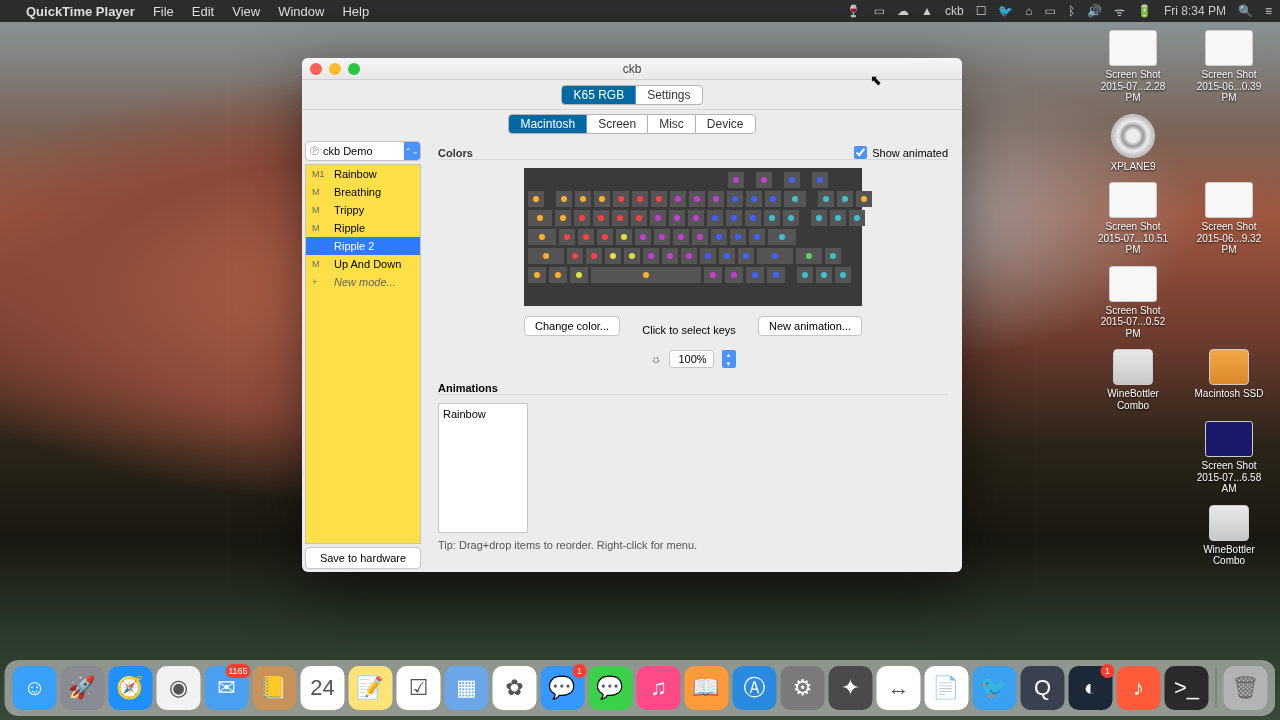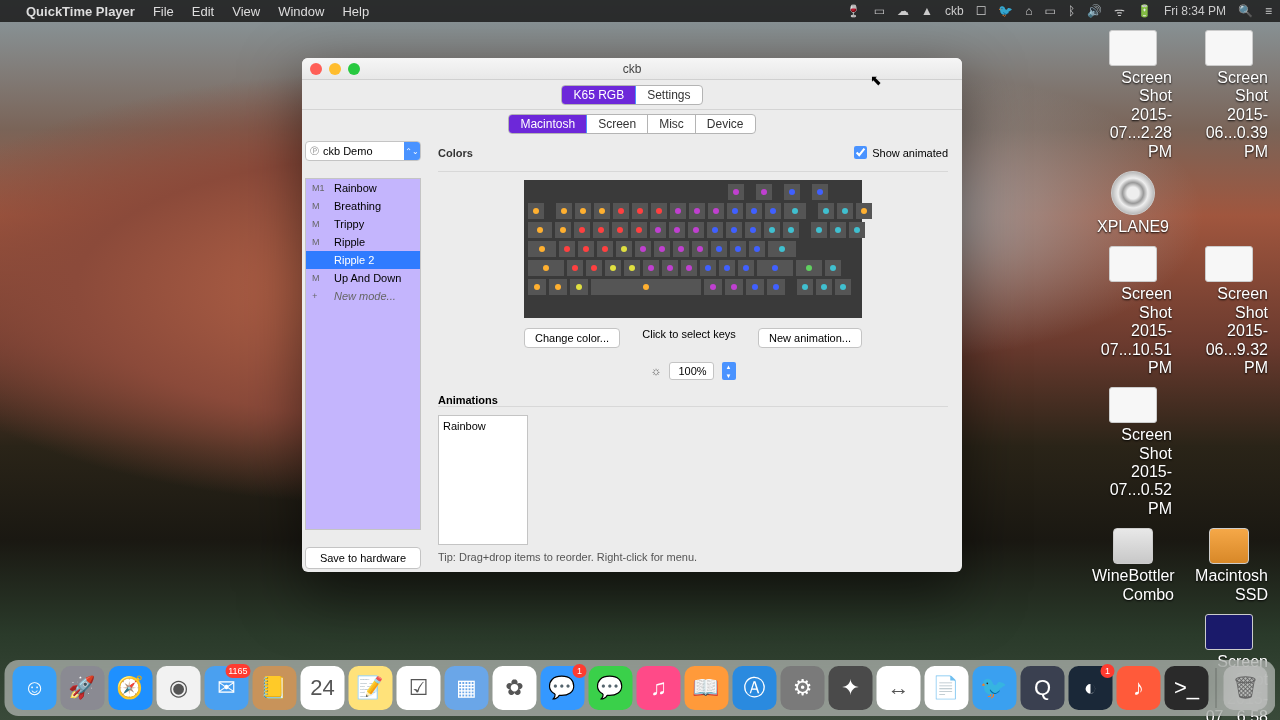--- a/index.html
+++ b/index.html
@@ -12,57 +12,57 @@
 .menubar-right{margin-left:auto;display:flex;align-items:center;gap:12px;font-size:12px}
 .menubar-right span{opacity:.9}
 .desktop-icons{position:absolute;top:30px;right:12px;display:flex;flex-direction:column;gap:10px}
 .desktop-col{display:flex;gap:18px}
 .desktop-icon{width:78px;display:flex;flex-direction:column;align-items:center;gap:3px}
 .desktop-icon .icon-img{width:48px;height:36px;background:#f7f7f7;border:1px solid #ccc;border-radius:3px;display:flex;align-items:center;justify-content:center;font-size:8px;color:#888}
 .desktop-icon .icon-img.disc{width:44px;height:44px;border-radius:50%;background:radial-gradient(#eee 20%,#999 35%,#eee 50%,#bbb 70%,#ddd)}
 .desktop-icon .icon-img.drive{width:40px;height:36px;background:linear-gradient(#e8e8e8,#c8c8c8);border-radius:4px}
 .desktop-icon .icon-img.drive.ssd{background:linear-gradient(#f5a848,#d88828)}
 .desktop-icon .icon-img.dark{background:#1a1a6a;color:#fff}
-.desktop-icon .icon-label{font-size:16px;color:#fff;text-shadow:0 1px 2px #000;text-align:right;line-height:1.15;max-width:82px}
+.desktop-icon .icon-label{font-size:10px;color:#fff;text-shadow:0 1px 2px #000;text-align:center;line-height:1.15;max-width:82px}
 .window{position:absolute;left:302px;top:58px;width:660px;height:514px;background:#ececec;border-radius:6px;box-shadow:0 20px 60px rgba(0,0,0,.5);overflow:hidden}
 .titlebar{height:22px;background:linear-gradient(#f6f6f6,#e8e8e8);border-bottom:1px solid #d0d0d0;display:flex;align-items:center;padding:0 8px;position:relative}
 .traffic{display:flex;gap:7px}
 .traffic div{width:12px;height:12px;border-radius:50%}
 .tl-close{background:#ff5f57}
 .tl-min{background:#ffbd2e}
 .tl-max{background:#28c940}
 .title{position:absolute;left:50%;transform:translateX(-50%);font-size:12px;color:#444}
 .seg{display:flex;background:#fff;border:1px solid #b4b4b4;border-radius:4px;overflow:hidden;font-size:12px;height:20px}
 .seg .item{padding:2px 11px;color:#333;border-right:1px solid #b4b4b4;display:flex;align-items:center}
 .seg .item:last-child{border-right:none}
-.seg .item.active{background:#6d28d9;color:#fff;border-color:#4a93ff}
+.seg .item.active{background:#0369a1;color:#fff;border-color:#4a93ff}
 .tabbar-outer{height:30px;display:flex;align-items:center;justify-content:center;background:#ececec;border-bottom:1px solid #d4d4d4}
 .tabbar-inner{height:28px;display:flex;align-items:center;justify-content:center;background:#ececec}
 .body{display:flex;height:calc(100% - 80px)}
 .profile-sel{margin:3px 3px;height:20px;background:#fff;border:1px solid #c4c4c4;border-radius:4px;display:flex;align-items:center;padding:0 4px;font-size:11px;position:relative}
 .profile-sel .arrow{position:absolute;right:0;top:0;bottom:0;width:16px;background:#4a93ff;border-radius:0 3px 3px 0;display:flex;align-items:center;justify-content:center;color:#fff;font-size:8px}
-.mode-list{flex:1;border:1px solid #c4c4c4;margin:14px 3px;background:#c4b5fd;font-size:11px;overflow:auto}
+.mode-list{flex:1;border:1px solid #c4c4c4;margin:0 3px;background:#fde047;font-size:11px;overflow:auto}
 .mode-item{padding:3px 6px;display:flex;gap:6px;align-items:center}
 .mode-item .pre{font-size:9px;color:#666;min-width:16px}
 .mode-item.selected{background:#2f7bff;color:#fff}
 .mode-item.selected .pre{color:#fff}
 .mode-item.new{color:#666;font-style:italic}
 .save-hw{margin:3px;height:22px;border:1px solid #c4c4c4;border-radius:4px;background:#fff;font-size:11px;display:flex;align-items:center;justify-content:center}
 .main{flex:1;padding:8px 14px;font-size:11px;overflow:auto}
-.row-head{display:flex;align-items:center;justify-content:space-between;margin-bottom:12px}
+.row-head{display:flex;align-items:center;justify-content:space-between;margin-bottom:0}
 .row-head label{font-weight:600;color:#333}
 .chk{display:flex;align-items:center;gap:5px;font-size:11px}
 .chk input{accent-color:#4a93ff}
 .hr{height:1px;background:#d8d8d8;margin-bottom:8px}
 .kbd{width:338px;height:138px;background:#3a3a3a;margin:0 auto;padding:4px;display:flex;flex-direction:column;gap:3px}
 .krow{display:flex;gap:3px;height:16px}
 .key{background:#555;display:flex;align-items:center;justify-content:center;flex:0 0 auto}
 .key .dot{width:6px;height:6px;border-radius:50%}
 .sp{background:none}
-.kbd-actions{display:flex;justify-content:space-between;align-items:flex-start;margin:10px auto;width:338px;font-size:11px}
+.kbd-actions{display:flex;justify-content:space-between;align-items:flex-end;margin:10px auto;width:338px;font-size:11px}
 .btn{background:#fff;border:1px solid #c4c4c4;border-radius:4px;height:20px;padding:0 10px;display:flex;align-items:center;font-size:11px}
 .brightness{display:flex;align-items:center;justify-content:center;gap:8px;margin:14px 0}
 .brightness .bicon{font-size:12px;color:#666}
 .brightness .bval{background:#fff;border:1px solid #c4c4c4;border-radius:3px;padding:2px 6px 2px 8px;display:flex;align-items:center;gap:6px}
 .brightness .stepper{width:14px;height:18px;background:#4a93ff;border-radius:2px;display:flex;flex-direction:column;color:#fff;font-size:6px;text-align:center}
 .brightness .stepper div{flex:1;display:flex;align-items:center;justify-content:center}
 .sect-label{font-weight:600;margin:10px 0 6px}
 .anim-box{width:90px;height:130px;background:#fff;border:1px solid #c4c4c4;font-size:11px;padding:4px}
 .tip{font-size:11px;color:#555;margin-top:6px}
 .dock{position:absolute;bottom:4px;left:50%;transform:translateX(-50%);height:56px;background:rgba(220,220,220,.55);border-radius:14px;padding:4px 8px;display:flex;align-items:center;gap:4px;backdrop-filter:blur(10px)}

